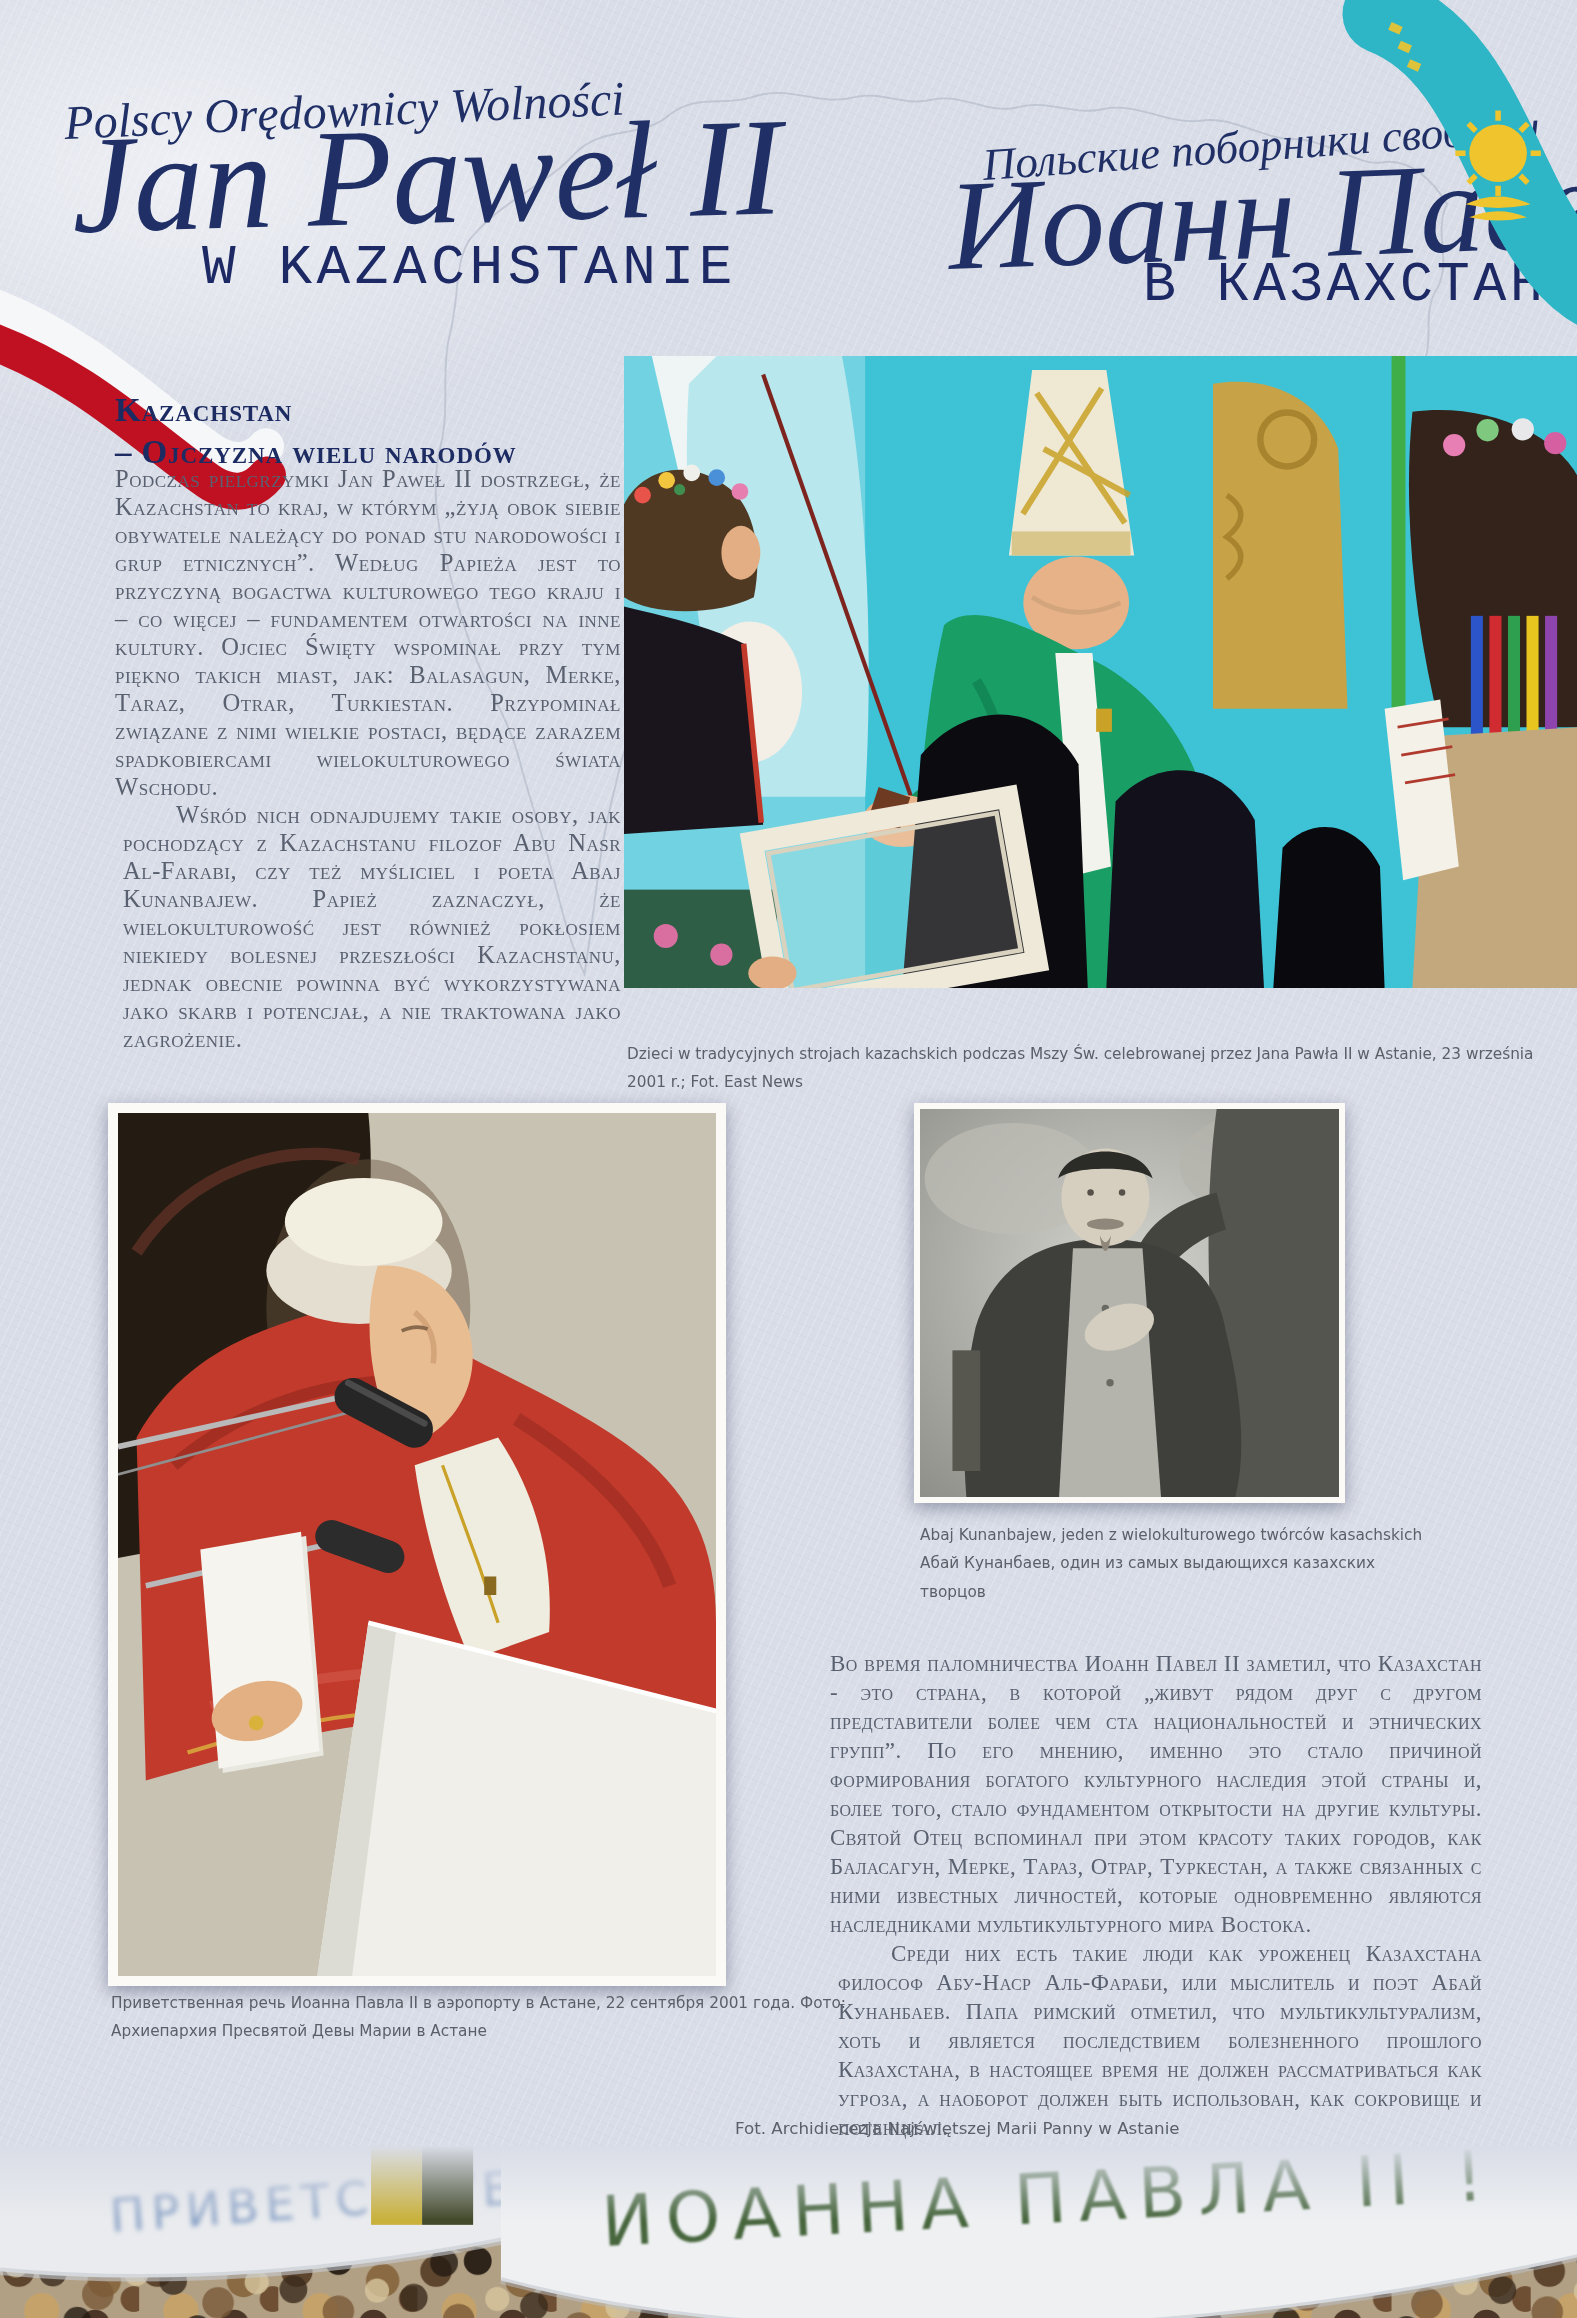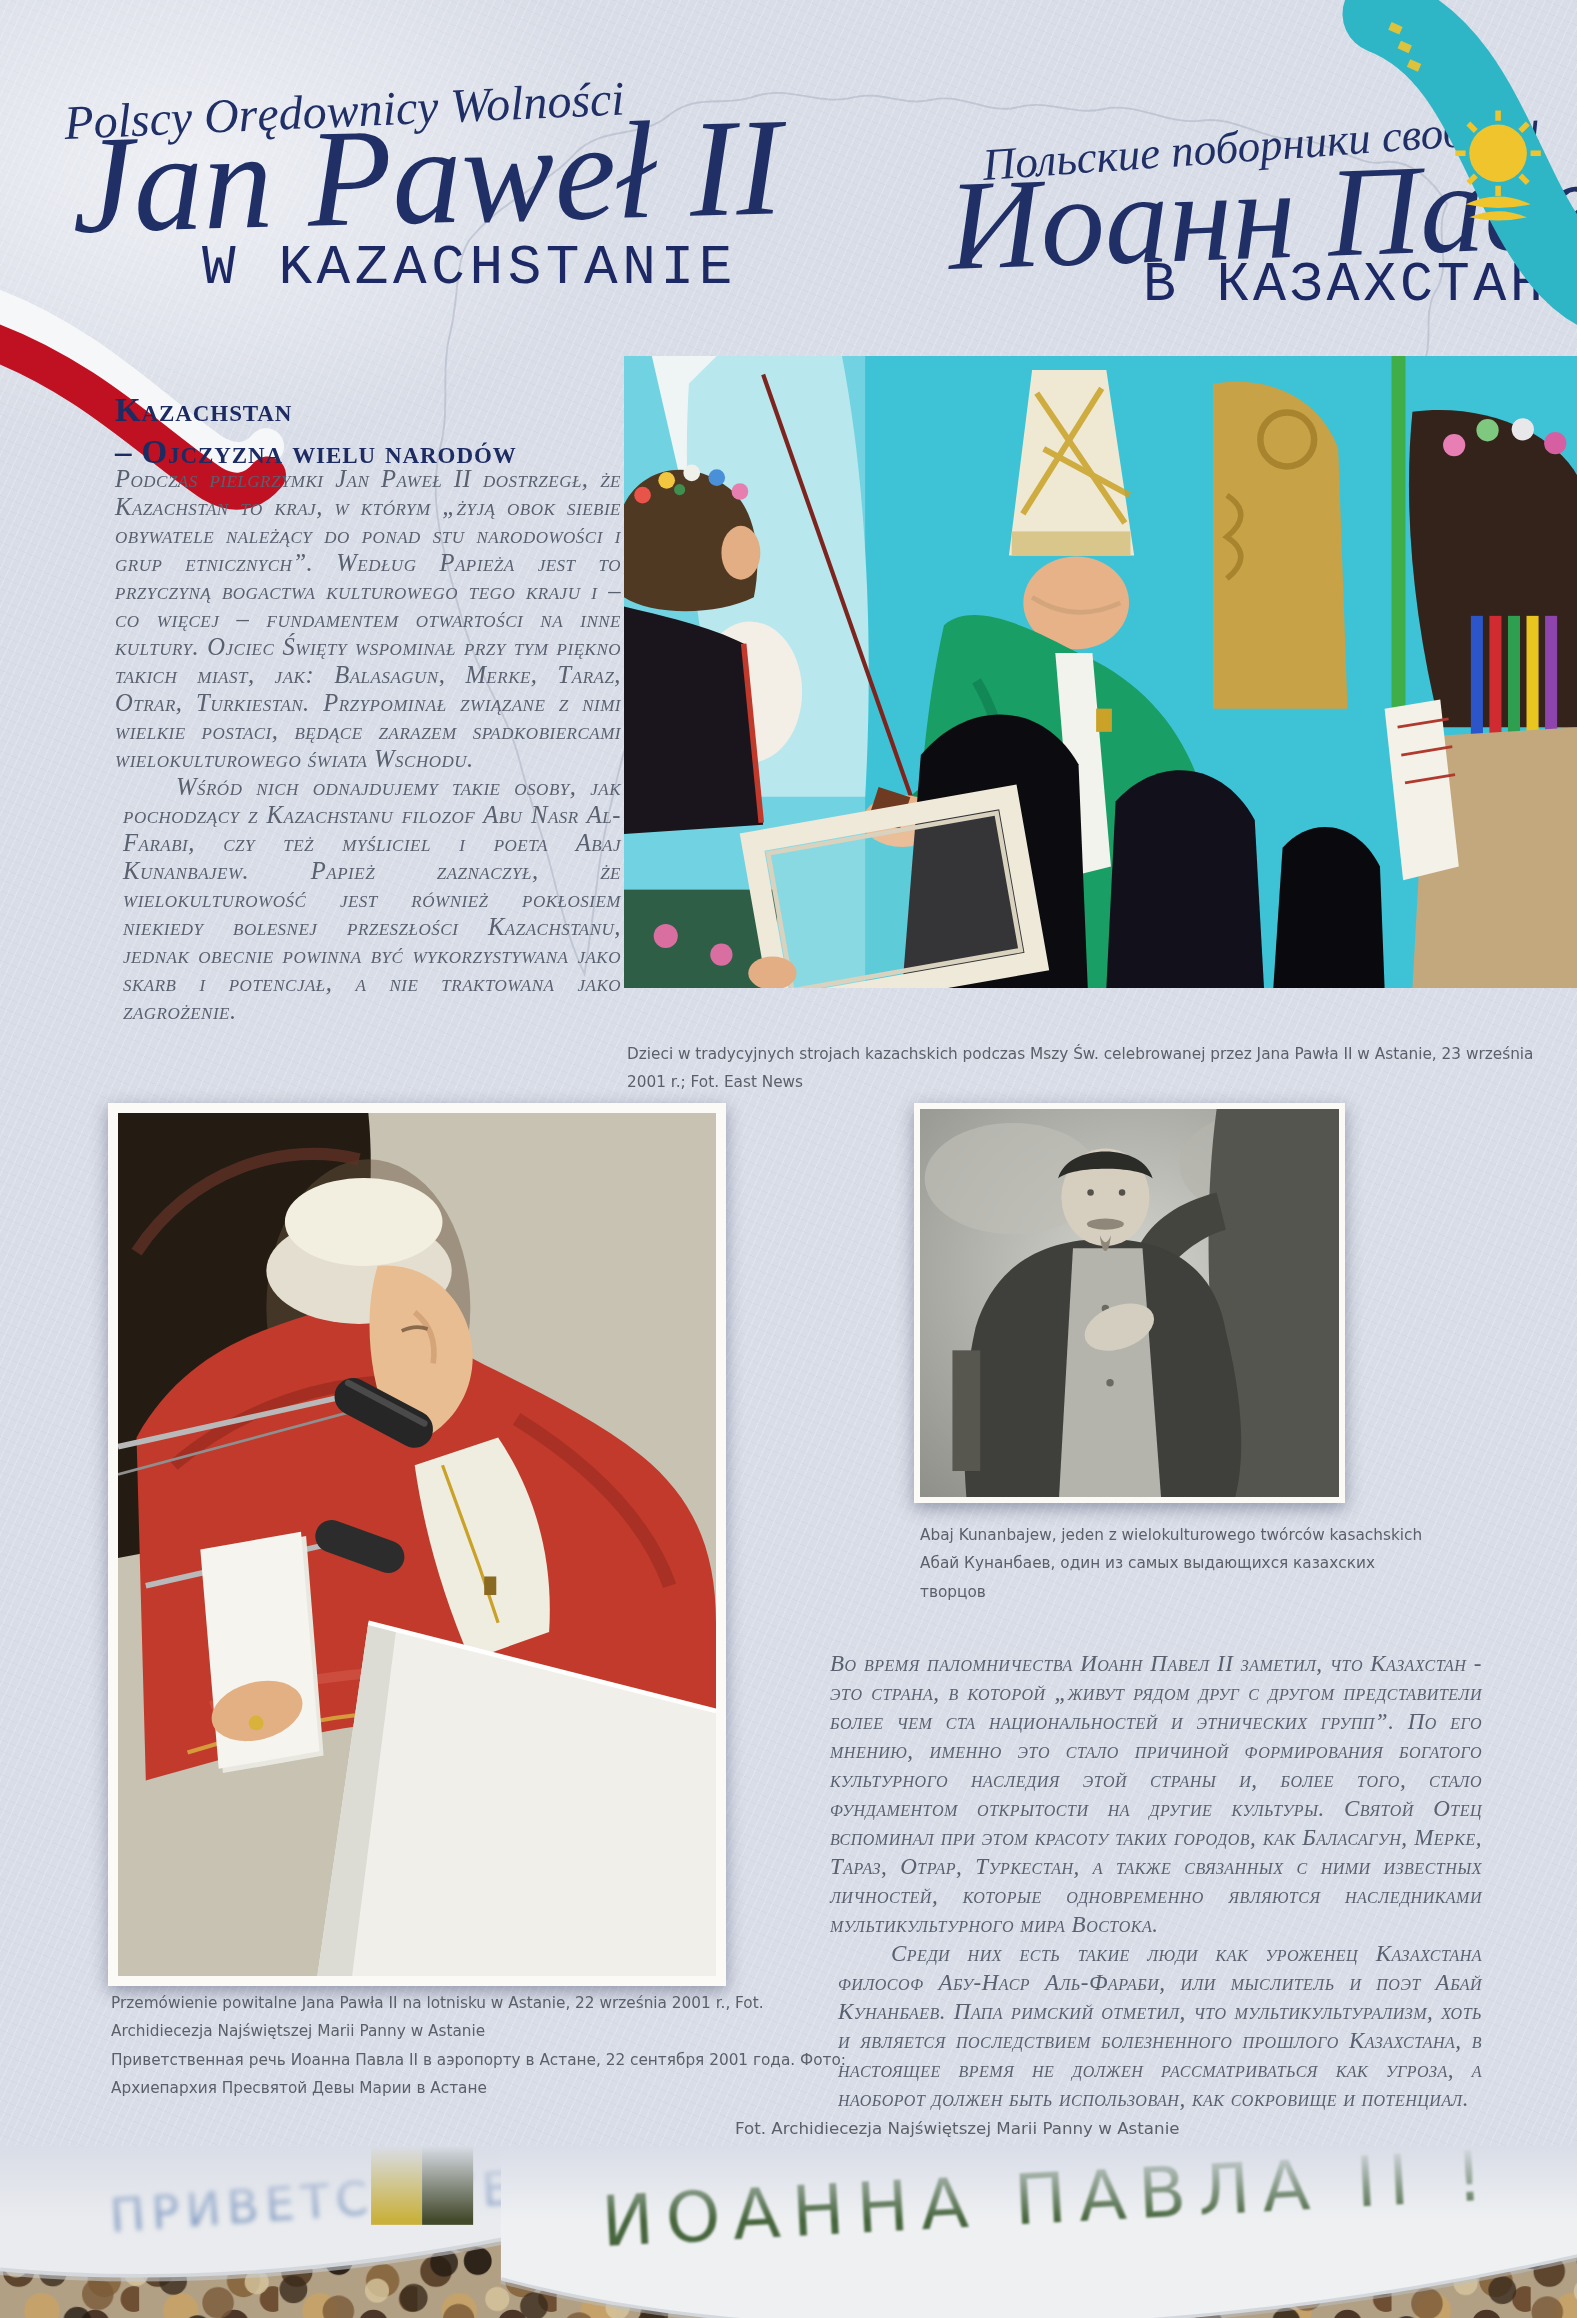--- a/index.html
+++ b/index.html
@@ -19,21 +19,21 @@
   .caps{font-family:Liberation Mono, monospace;color:#1c2964;white-space:nowrap;}
   .pl-kicker{left:63px;top:95px;font-size:48px;transform:rotate(-2.5deg);transform-origin:left top;}
   .pl-title{left:70px;top:116px;font-size:139px;line-height:1;transform:rotate(-1.5deg);transform-origin:left top;}
   .pl-subtitle{left:202px;top:236px;font-size:56px;letter-spacing:4.6px;}
   .ru-kicker{left:981px;top:139px;font-size:45px;transform:rotate(-4deg);transform-origin:left top;}
   .ru-title{left:946px;top:162px;font-size:128px;line-height:1;transform:rotate(-2deg);transform-origin:left top;}
   .ru-subtitle{left:1143px;top:254px;font-size:55px;letter-spacing:3.7px;}
   .section-heading{font-variant:small-caps;color:#1d2b63;font-weight:600;letter-spacing:0.9px;line-height:1.25;}
   .pl-heading{left:115px;top:363px;width:515px;font-size:33px;}
   .ru-heading{left:830px;top:1587px;width:723px;font-size:42px;white-space:nowrap;}
-  .bodytext{font-variant:small-caps;color:#596070;text-align:justify;letter-spacing:0.5px;font-style:italic;}
+  .bodytext{font-variant:small-caps;color:#596070;text-align:justify;letter-spacing:0.5px;}
   .bodytext p{margin:0;}
   .bodytext p+p{text-indent:53px;margin-left:8px;}
   .pl-body{left:115px;top:465px;width:506px;font-size:24.6px;line-height:28px;}
   .ru-body{left:830px;top:1649px;width:652px;font-size:23px;line-height:29px;}
   figure{margin:0;padding:0;}
   .photo{box-shadow:0 4.6px 16px rgba(25,35,70,.38);}
   .photo svg{display:block;width:100%;height:100%;}
   .mass-photo{left:624px;top:356px;width:954px;height:632px;box-shadow:none;}
   .reading-photo{left:108px;top:1103px;width:598px;height:863px;border:10.2px solid #fbfaf6;}
   .abaj-photo{left:914px;top:1103px;width:419px;height:388px;border:6.5px solid #fbfaf6;}
@@ -271,21 +271,20 @@
     <div>Abaj Kunanbajew, jeden z wielokulturowego twórców kasachskich</div>
     <div>Абай Кунанбаев, один из самых выдающихся казахских творцов</div>
   </div>
 
   <div class="abs bodytext ru-body">
     <p>Во время паломничества Иоанн Павел II заметил, что Казахстан - это страна, в которой „живут рядом друг с другом представители более чем ста национальностей и этнических групп”. По его мнению, именно это стало причиной формирования богатого культурного наследия этой страны и, более того, стало фундаментом открытости на другие культуры. Святой Отец вспоминал при этом красоту таких городов, как Баласагун, Мерке, Тараз, Отрар, Туркестан, а также связанных с ними известных личностей, которые одновременно являются наследниками мультикультурного мира Востока.</p>
     <p>Среди них есть такие люди как уроженец Казахстана философ Абу-Наср Аль-Фараби, или мыслитель и поэт Абай Кунанбаев. Папа римский отметил, что мультикультурализм, хоть и является последствием болезненного прошлого Казахстана, в настоящее время не должен рассматриваться как угроза, а наоборот должен быть использован, как сокровище и потенциал.</p>
   </div>
 
   <div class="abs caption speech-caption">
-    <div>Przemówienie powitalne Jana Pawła II na lotnisku w Astanie, 22 września 2001 r., Fot. Archidiecezja Najświętszej Marii Panny w Astanie</div>
     <div>Приветственная речь Иоанна Павла II в аэропорту в Астане, 22 сентября 2001 года. Фото: Архиепархия Пресвятой Девы Марии в Астане</div>
   </div>
   <div class="abs caption credit-caption">
     <div>Fot. Archidiecezja Najświętszej Marii Panny w Astanie</div>
     <div>Фото: Архиепархия Пресвятой Девы Марии в Астане</div>
   </div>
 
   <div class="abs bottom-photo">
     <svg viewBox="0 0 3402 1354" preserveAspectRatio="none">
       <defs>

